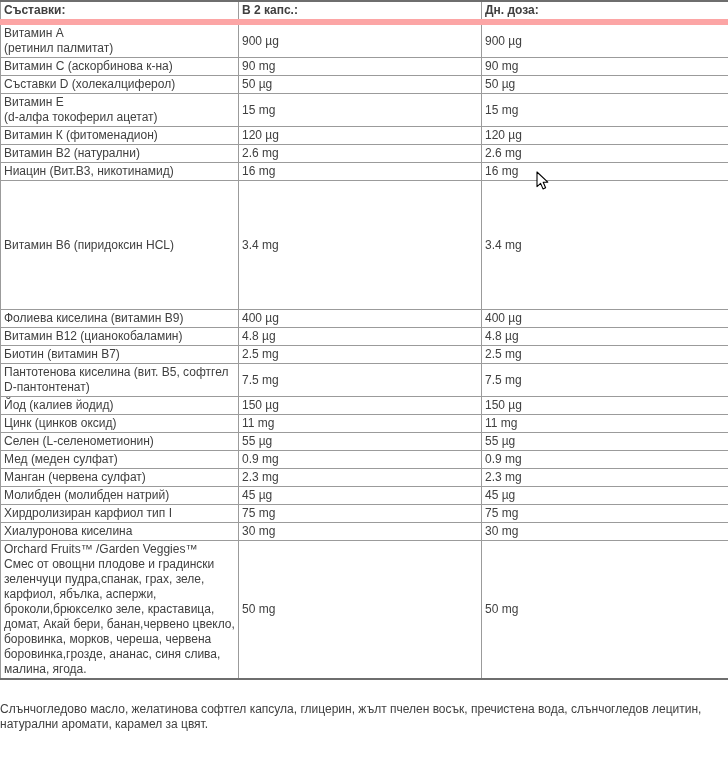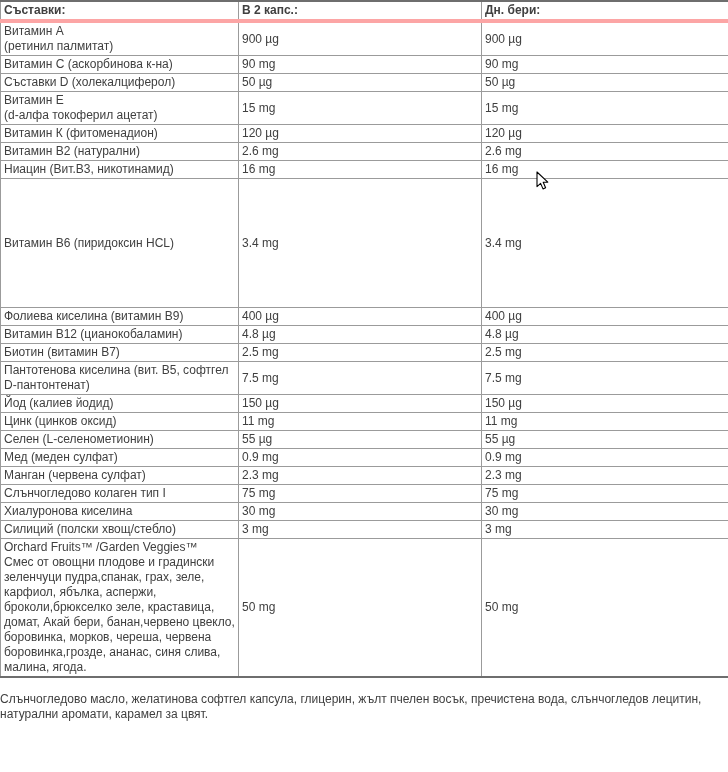--- a/index.html
+++ b/index.html
@@ -36,28 +36,28 @@
     border: 1px solid #9b9b9b;
     padding: 1px 3px;
     vertical-align: middle;
     text-align: left;
     font-weight: normal;
     white-space: pre-line;
     overflow: hidden;
   }
   table.ingredients thead th {
     font-weight: bold;
-    border-bottom: 4px solid #fca5a5;
+    border-bottom: 6px solid #fca5a5;
     height: 15px;
     margin-top: 32px;
   }
   table.ingredients tr { height: 17px; }
   table.ingredients tr.row-tall { height: 129px; }
   .footer {
-    margin-top: 14px;
+    margin-top: 22px;
     font-size: 12px;
     line-height: 15px;
   }
   .footer p {
     margin: 0 0 13px 0;
     padding: 0 2px 0 0;
   }
   #cursor {
     position: absolute;
     left: 536px;
@@ -75,21 +75,21 @@
   <table class="ingredients">
     <colgroup>
       <col class="c1">
         <col class="c2">
         <col class="c3">
     </colgroup>
     <thead>
       <tr>
         <th>Съставки:</th>
         <th>В 2 капс.:</th>
-        <th>Дн. бери:</th>
+        <th>Дн. доза:</th>
       </tr>
     </thead>
     <tbody>
         <tr>
           <td>Витамин А
 (ретинил палмитат)</td>
           <td>900 µg</td>
           <td>900 µg</td>
         </tr>
         <tr>
@@ -167,33 +167,33 @@
           <td>Мед (меден сулфат)</td>
           <td>0.9 mg</td>
           <td>0.9 mg</td>
         </tr>
         <tr>
           <td>Манган (червена сулфат)</td>
           <td>2.3 mg</td>
           <td>2.3 mg</td>
         </tr>
         <tr>
-          <td>Слънчогледово колаген тип I</td>
+          <td>Молибден (молибден натрий)</td>
+          <td>45 µg</td>
+          <td>45 µg</td>
+        </tr>
+        <tr>
+          <td>Хирдролизиран карфиол тип I</td>
           <td>75 mg</td>
           <td>75 mg</td>
         </tr>
         <tr>
           <td>Хиалуронова киселина</td>
           <td>30 mg</td>
           <td>30 mg</td>
-        </tr>
-        <tr>
-          <td>Силиций (полски хвощ/стебло)</td>
-          <td>3 mg</td>
-          <td>3 mg</td>
         </tr>
         <tr>
           <td>Orchard Fruits™ /Garden Veggies™
 Смес от овощни плодове и градински зеленчуци пудра,спанак, грах, зеле, карфиол, ябълка, аспержи, броколи,брюкселко зеле, краставица, домат, Акай бери, банан,червено цвекло, боровинка, морков, череша, червена боровинка,грозде, ананас, синя слива, малина, ягода.</td>
           <td>50 mg</td>
           <td>50 mg</td>
         </tr>
       </tbody>
   </table>
 

